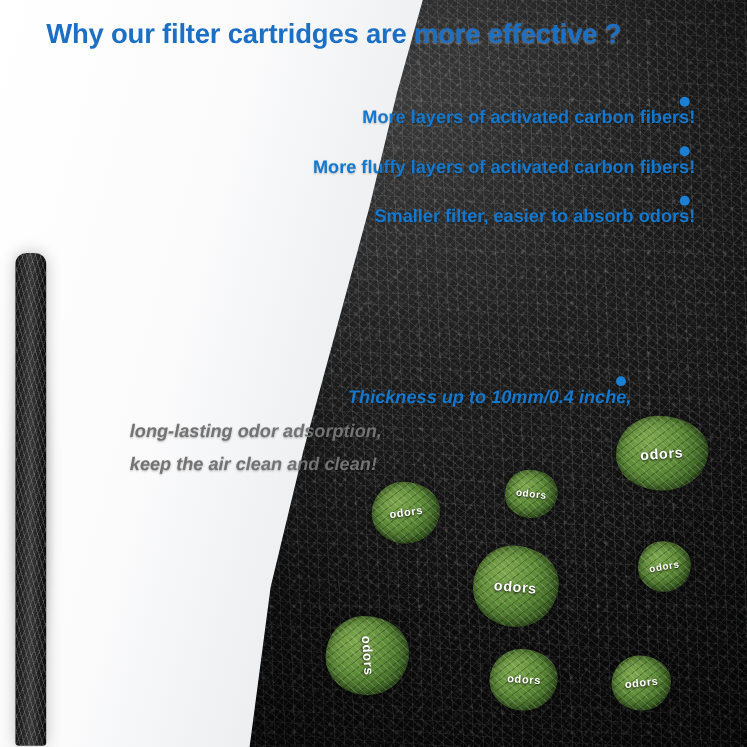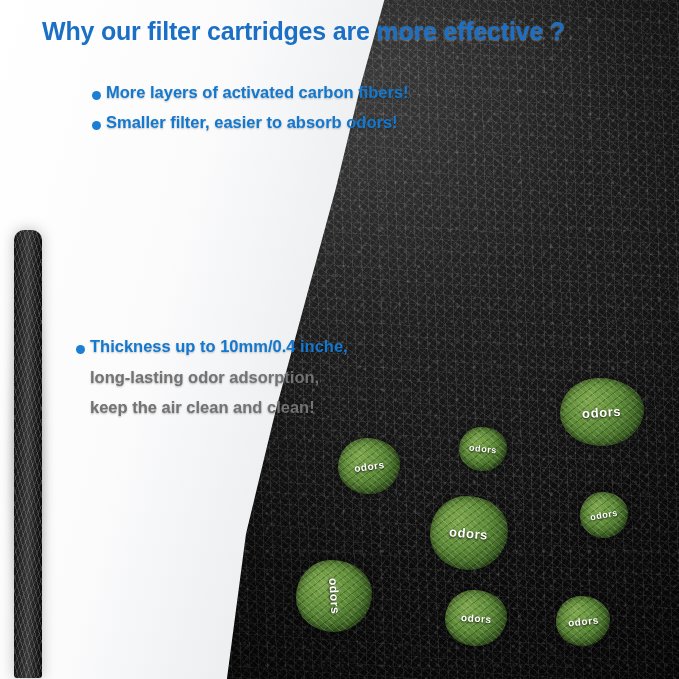--- a/index.html
+++ b/index.html
@@ -173,45 +173,47 @@
   }
 
   .bullet-list {
     position: absolute;
     left: 92px;
     top: 82px;
     width: 540px;
   }
   .bullet-row {
     display: flex;
-    align-items: center;
+    align-items: flex-end;
     margin-bottom: 10px;
+    flex-direction: column;
   }
   .dot {
     width: 9px;
     height: 9px;
     border-radius: 50%;
     background: #1b7fd4;
     margin-top: 6px;
     margin-right: 5px;
     flex: none;
   }
   .bullet-text {
     color: #1378cf;
     font-size: 16.5px;
     font-weight: bold;
     line-height: 20px;
     text-shadow: 0 1px 2px rgba(0,0,0,0.25);
   }
 
   .thickness-block {
     position: absolute;
-    left: 76px;
+    left: 104px;
     top: 336px;
     width: 470px;
+    font-style: italic;
   }
   .thickness-block .bullet-row {
     margin-bottom: 6px;
   }
   .thickness-line {
     color: #737373;
     font-size: 16.5px;
     font-weight: bold;
     line-height: 30px;
     margin-left: 14px;
@@ -277,20 +279,24 @@
 
   <div class="headline">Why our filter cartridges are more effective ?</div>
 
   <div class="bullet-list">
     <div class="bullet-row">
       <span class="dot"></span>
       <span class="bullet-text">More layers of activated carbon fibers!</span>
     </div>
     <div class="bullet-row">
       <span class="dot"></span>
+      <span class="bullet-text">More fluffy layers of activated carbon fibers!</span>
+    </div>
+    <div class="bullet-row">
+      <span class="dot"></span>
       <span class="bullet-text">Smaller filter, easier to absorb odors!</span>
     </div>
   </div>
 
   <div class="thickness-block">
     <div class="bullet-row">
       <span class="dot"></span>
       <span class="bullet-text">Thickness up to 10mm/0.4 inche,</span>
     </div>
     <div class="thickness-line">long-lasting odor adsorption,</div>

